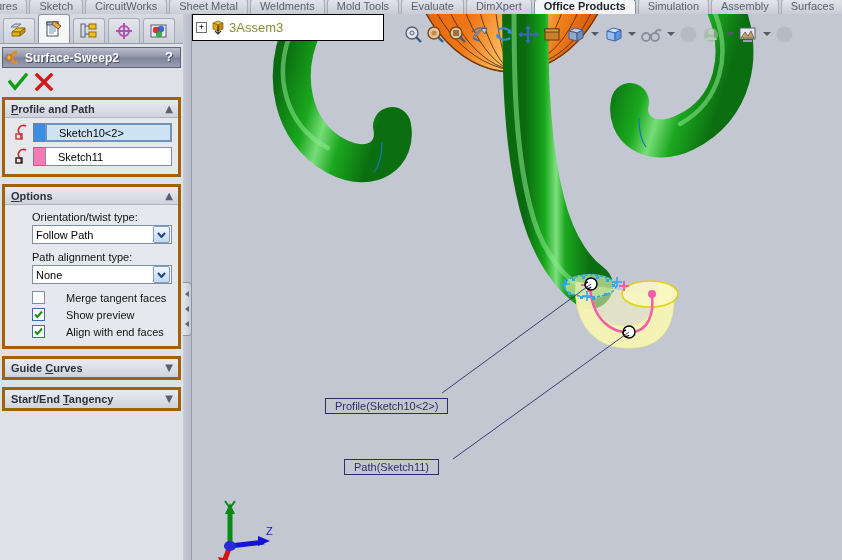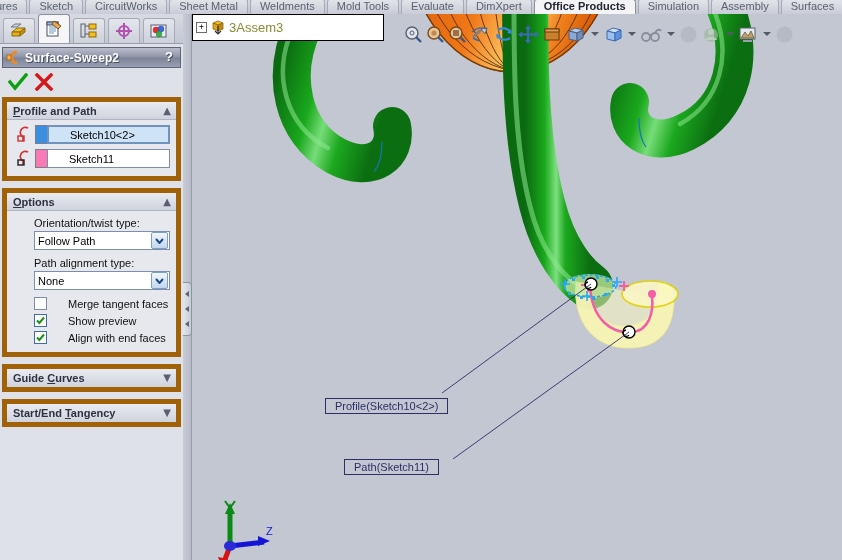--- a/index.html
+++ b/index.html
@@ -87,41 +87,41 @@
   }
   .pm-okcancel{
     height:27px;display:flex;align-items:center;padding-left:5px;
     background:#dfe1e9;
   }
   .okbtn,.cancelbtn{width:26px;height:22px;display:flex;align-items:center;justify-content:center;}
 
   
   .sect{
     margin:2px 2px 0 2px;
-    border:5px solid #a16207;
+    border:3px solid #a16207;
     background:#1d4ed8;
   }
   .sect-hdr{
     height:17px;
     background:linear-gradient(to bottom,#e9ebf1 0%,#cfd3dd 100%);
     border-bottom:1px solid #b0b4c1;
     display:flex;align-items:center;justify-content:space-between;
     padding:0 5px 0 6px;
     font-weight:bold;font-size:11px;color:#2d3140;
   }
   .sect-hdr .hk{text-decoration:underline;}
   .chev{font-size:10px;color:#5a6072;line-height:1;font-family:"DejaVu Sans",sans-serif;}
   .sect-body{padding:5px 6px 7px 6px;background:#e6e8ee;}
 
   .row{display:flex;align-items:center;margin-bottom:5px;}
   .selicon{width:22px;height:18px;display:flex;align-items:center;justify-content:center;}
   .swatch{width:11px;height:17px;border:1px solid #7a7e8c;border-right:none;}
   .selbox{
     flex:1;height:17px;border:1px solid #7d8ea8;background:#ffffff;
-    display:flex;align-items:center;padding-left:21px;font-size:11px;color:#000;
+    display:flex;align-items:center;padding-left:12px;font-size:11px;color:#000;
   }
   .selbox.sel{background:#cfe3f7;border:2px solid #6f93bd;height:15px;}
 
   .lbl{font-size:11px;color:#111;margin:1px 0 2px 21px;}
   .ddwrap{margin:0 0 7px 21px;display:flex;}
   .dd{
     width:135px;height:17px;border:1px solid #7d8ea8;background:#fff;
     display:flex;align-items:center;justify-content:space-between;
     font-size:11px;color:#000;padding-left:3px;
   }

